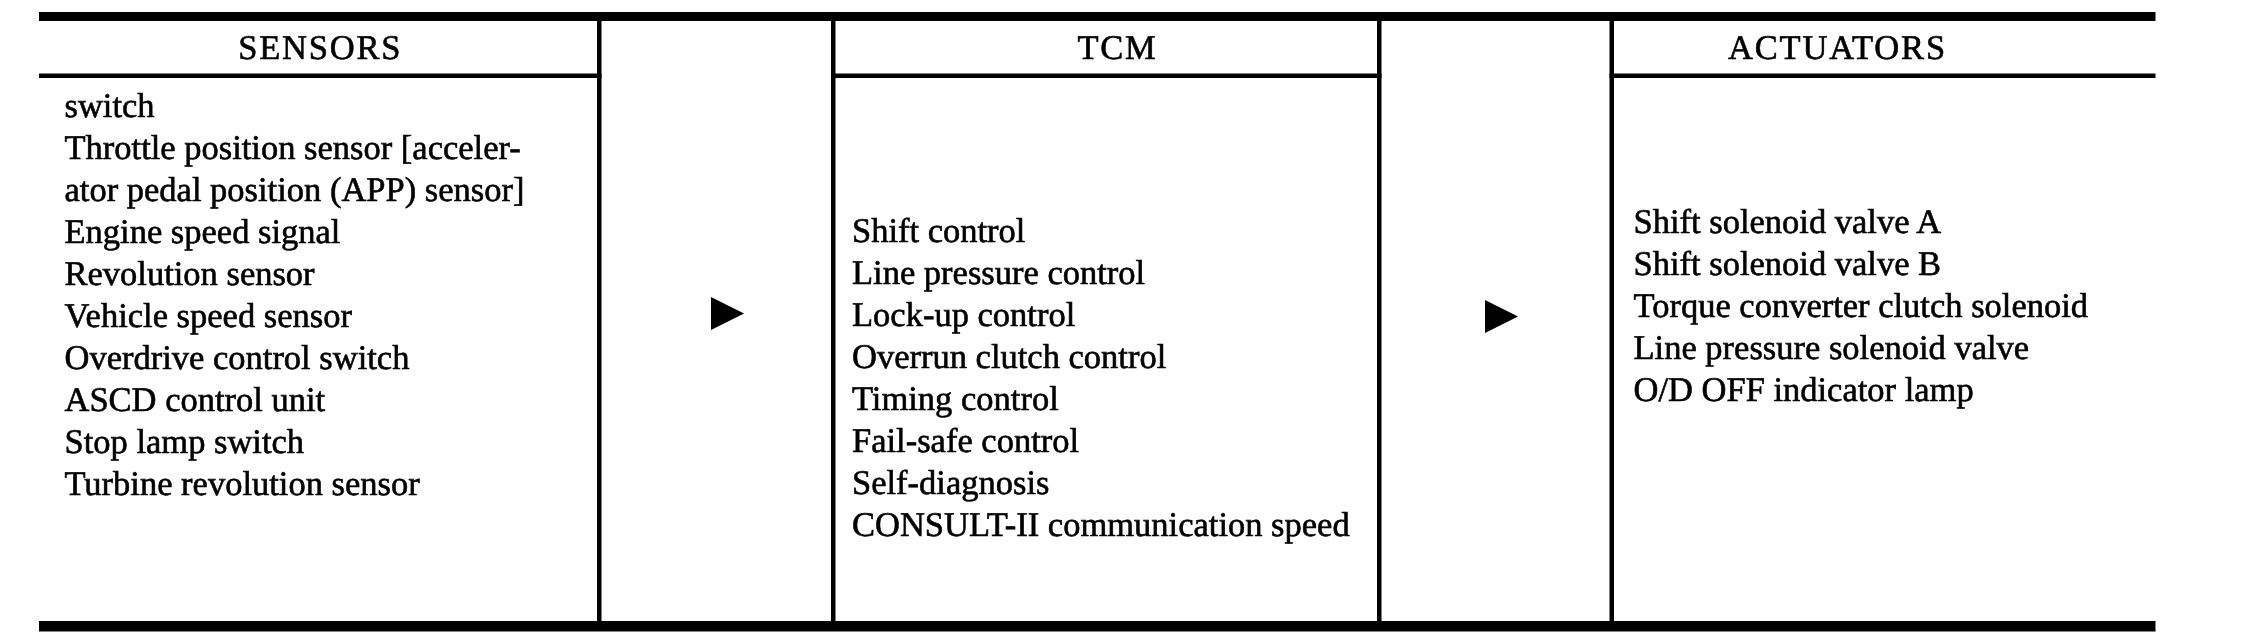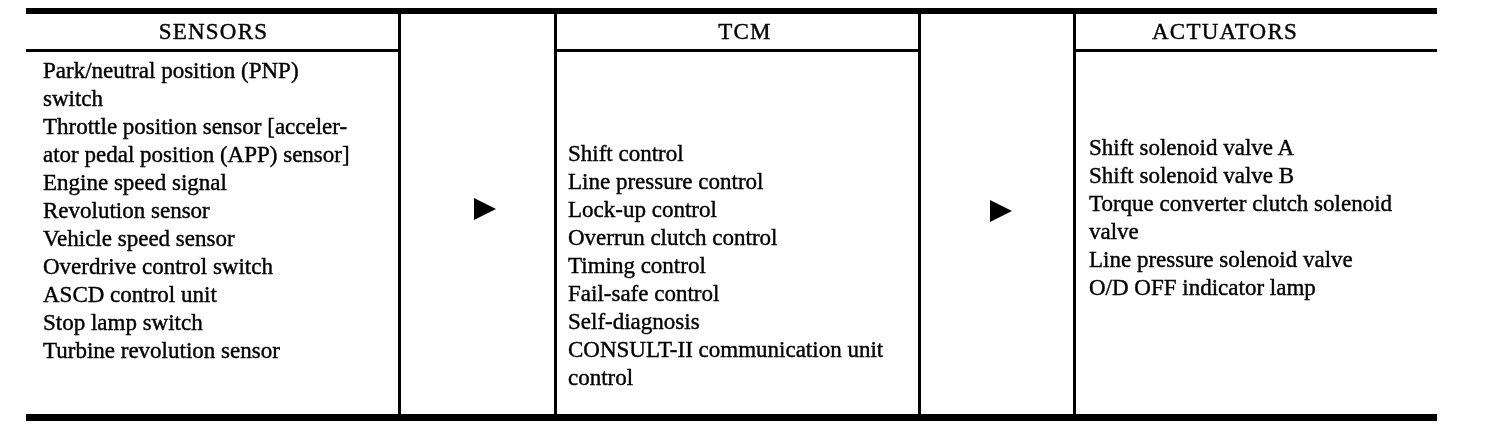--- a/index.html
+++ b/index.html
@@ -72,50 +72,47 @@
 
   <div class="hsep sensors"></div>
   <div class="hsep tcm"></div>
   <div class="hsep actuators"></div>
 
   <div class="box-title sensors">SENSORS</div>
   <div class="box-title tcm">TCM</div>
   <div class="box-title actuators">ACTUATORS</div>
 
   <div class="list sensors">
-      <div class="line">Park/neutral position (PNP)</div>
       <div class="line">switch</div>
       <div class="line">Throttle position sensor [acceler-</div>
       <div class="line">ator pedal position (APP) sensor]</div>
       <div class="line">Engine speed signal</div>
       <div class="line">Revolution sensor</div>
       <div class="line">Vehicle speed sensor</div>
       <div class="line">Overdrive control switch</div>
       <div class="line">ASCD control unit</div>
       <div class="line">Stop lamp switch</div>
       <div class="line">Turbine revolution sensor</div>
     </div>
 
   <div class="list tcm">
       <div class="line">Shift control</div>
       <div class="line">Line pressure control</div>
       <div class="line">Lock-up control</div>
       <div class="line">Overrun clutch control</div>
       <div class="line">Timing control</div>
       <div class="line">Fail-safe control</div>
       <div class="line">Self-diagnosis</div>
-      <div class="line">CONSULT-II communication unit</div>
-      <div class="line">control</div>
+      <div class="line">CONSULT-II communication speed</div>
     </div>
 
   <div class="list actuators">
       <div class="line">Shift solenoid valve A</div>
       <div class="line">Shift solenoid valve B</div>
       <div class="line">Torque converter clutch solenoid</div>
-      <div class="line">valve</div>
       <div class="line">Line pressure solenoid valve</div>
       <div class="line">O/D OFF indicator lamp</div>
     </div>
 
   <div class="arrow first"></div>
   <div class="arrow second"></div>
 
 </div>
 
 </body></html>

